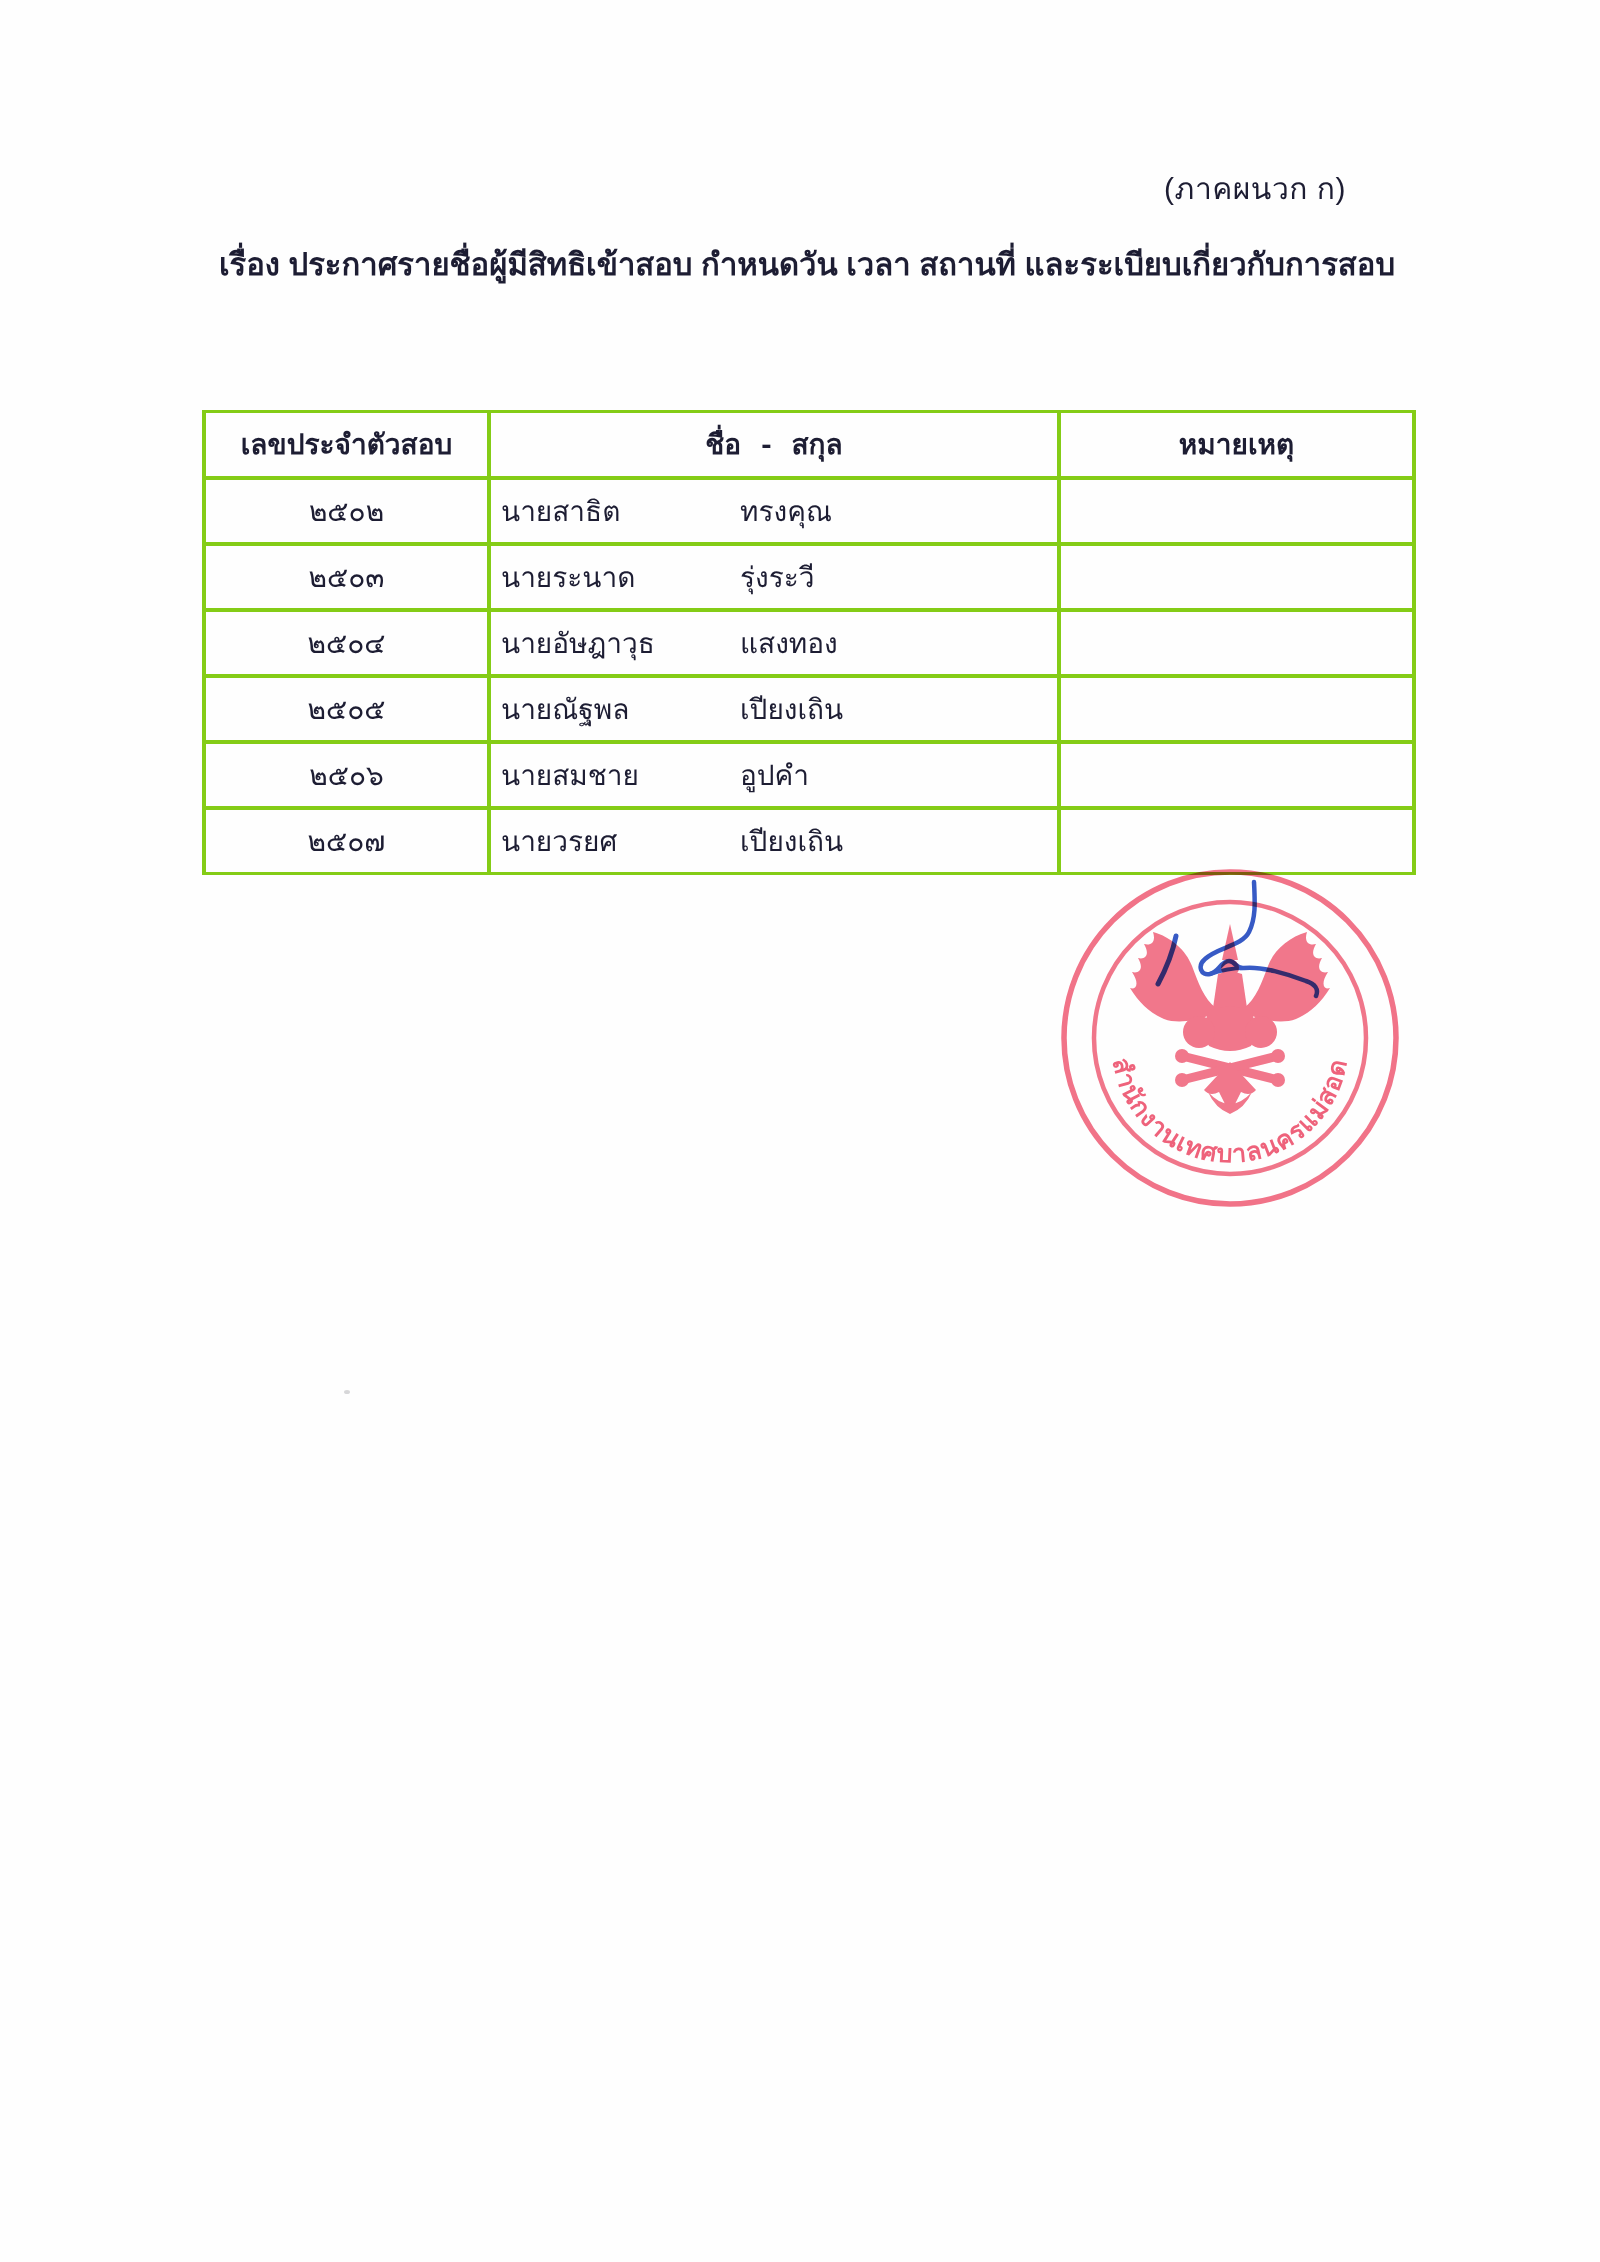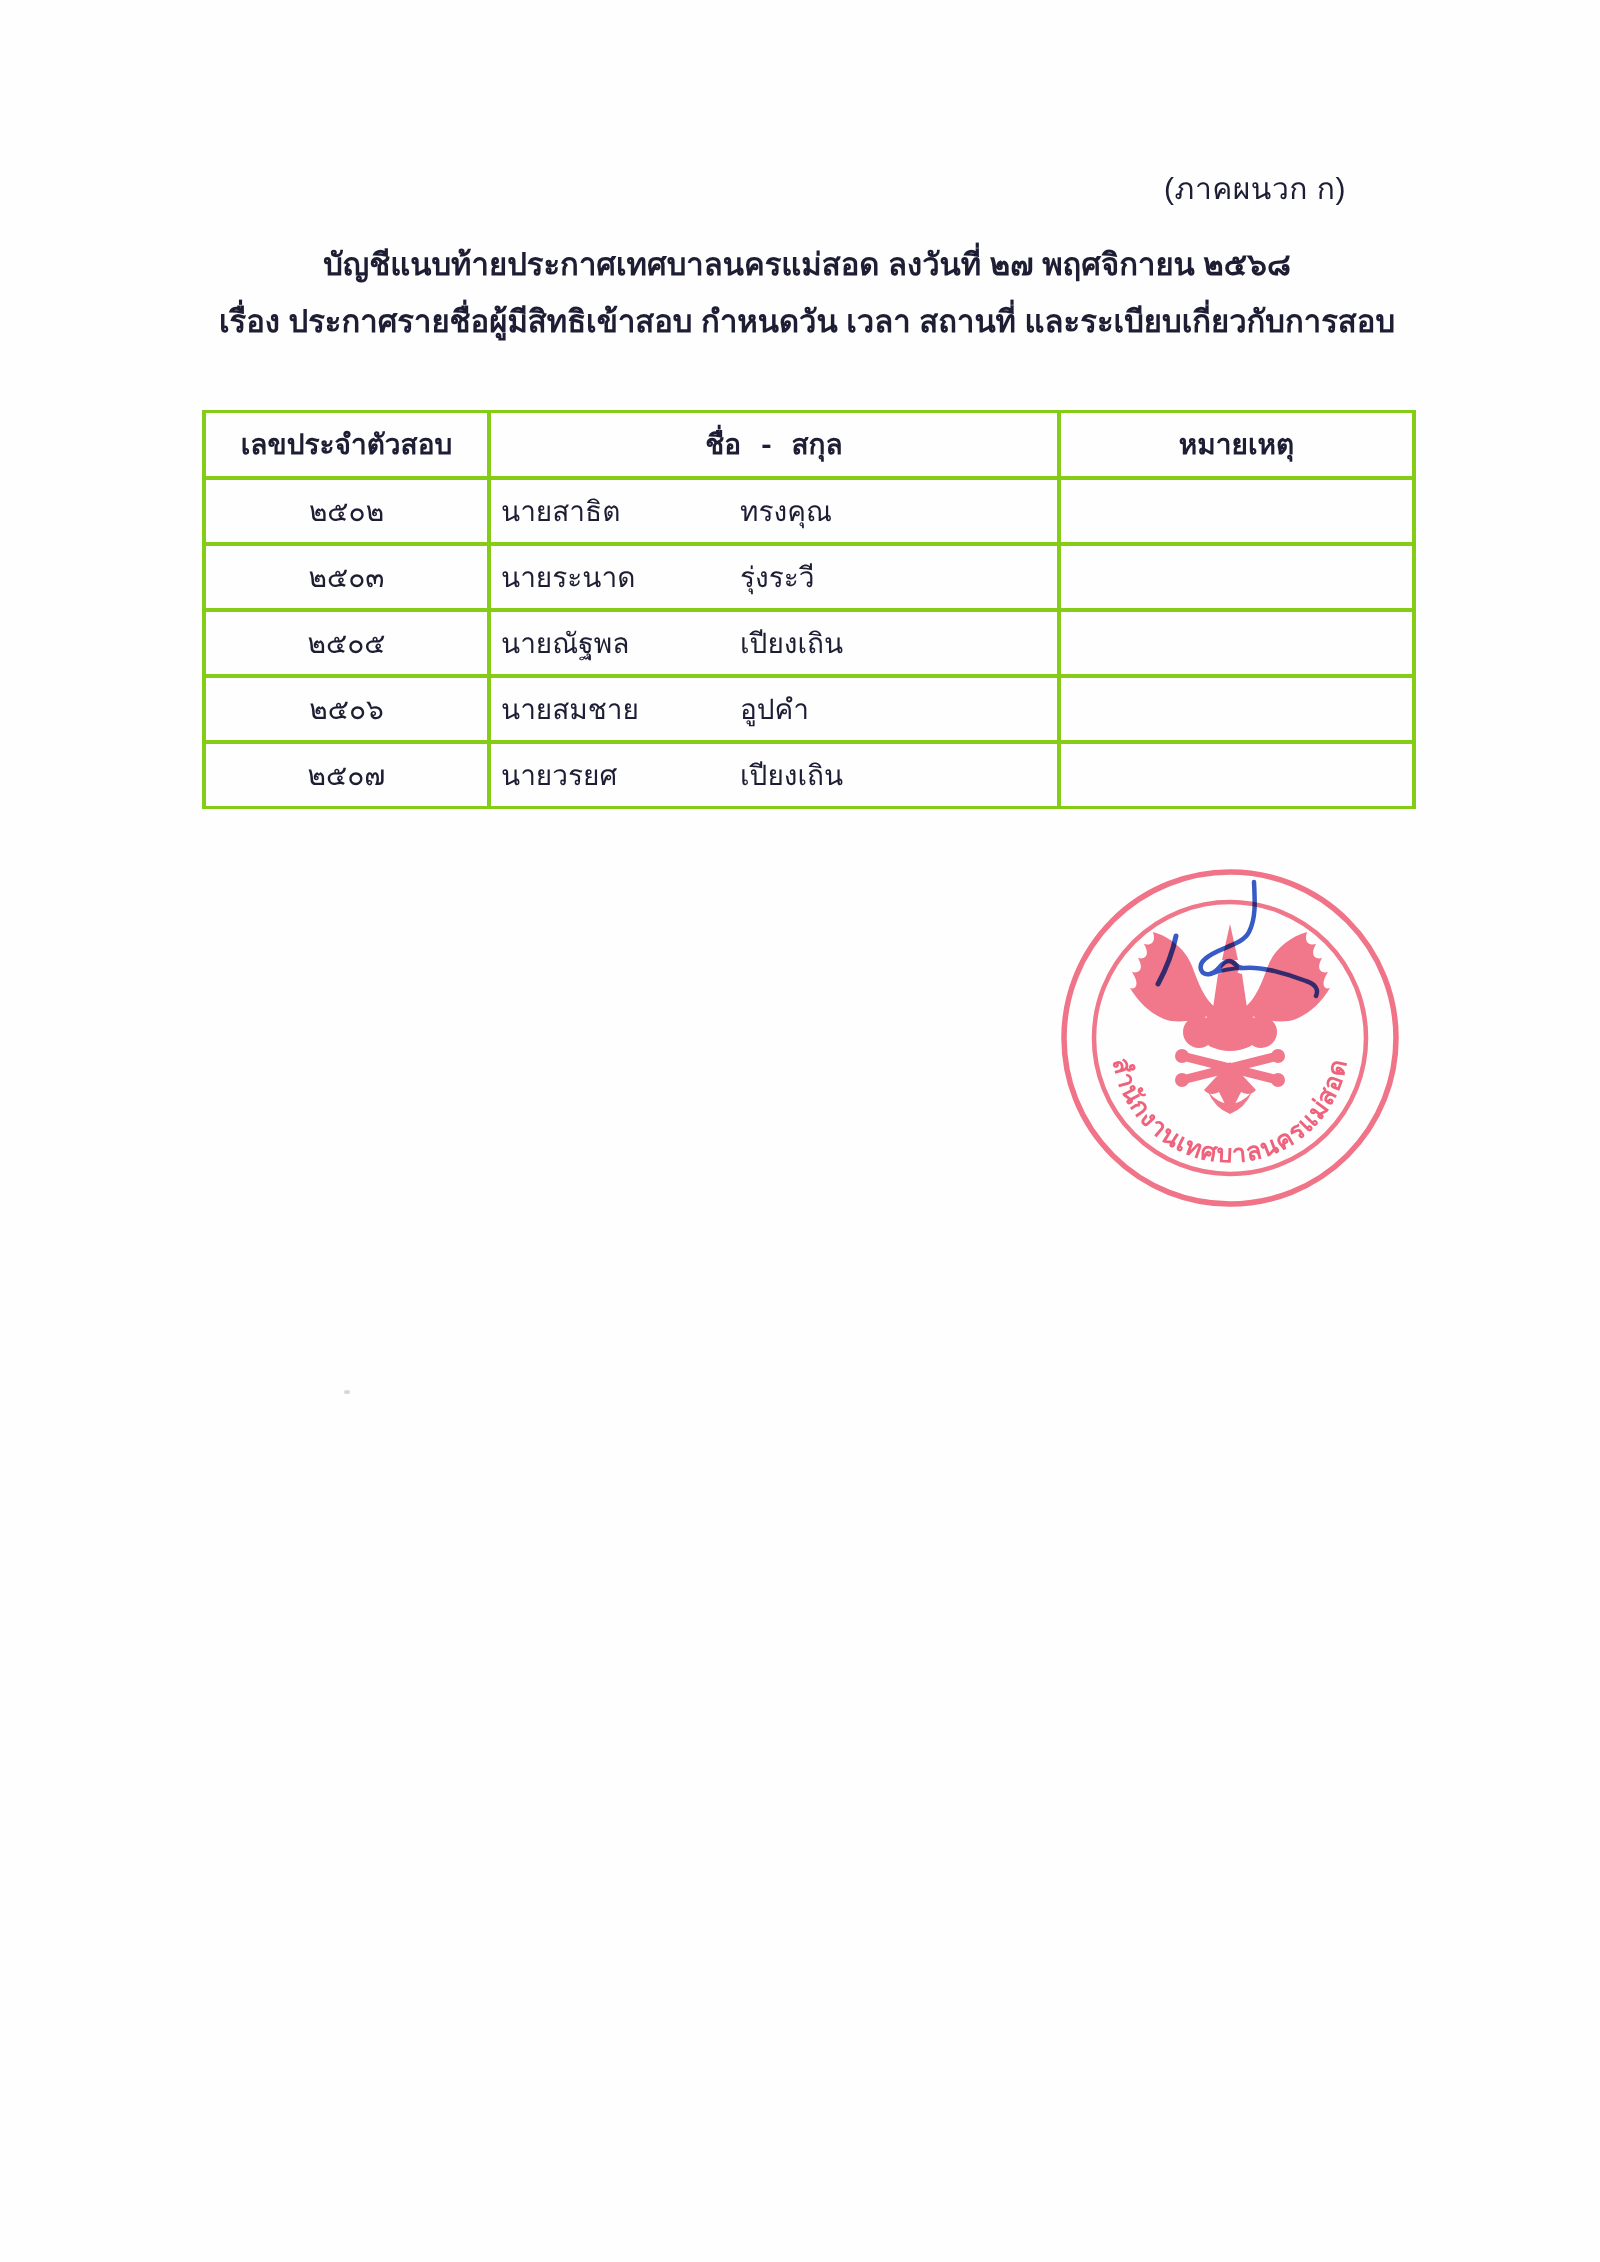--- a/index.html
+++ b/index.html
@@ -107,21 +107,20 @@
   }
 </style>
 </head>
 <body>
 
 <div class="page">
 
   <div class="appendix">(ภาคผนวก ก)</div>
 
   <div class="titles">
-    <div class="title-line">บัญชีแนบท้ายประกาศเทศบาลนครแม่สอด ลงวันที่ ๒๗ พฤศจิกายน ๒๕๖๘</div>
     <div class="title-line">เรื่อง ประกาศรายชื่อผู้มีสิทธิเข้าสอบ กำหนดวัน เวลา สถานที่ และระเบียบเกี่ยวกับการสอบ</div>
   </div>
 
   <table class="roster">
     <colgroup>
         <col class="c1">
         <col class="c2">
         <col class="c3">
       </colgroup>
     <thead>
@@ -144,20 +143,28 @@
 
     <tr>
       <td class="c-id">๒๕๐๓</td>
       <td class="c-name">
         <span class="fname">นายระนาด</span>
         <span class="lname">รุ่งระวี</span>
       </td>
       <td class="c-remark"></td>
     </tr>
 
+    <tr>
+      <td class="c-id">๒๕๐๔</td>
+      <td class="c-name">
+        <span class="fname">นายอัษฎาวุธ</span>
+        <span class="lname">แสงทอง</span>
+      </td>
+      <td class="c-remark"></td>
+    </tr>
 
     <tr>
       <td class="c-id">๒๕๐๕</td>
       <td class="c-name">
         <span class="fname">นายณัฐพล</span>
         <span class="lname">เปียงเถิน</span>
       </td>
       <td class="c-remark"></td>
     </tr>
 

